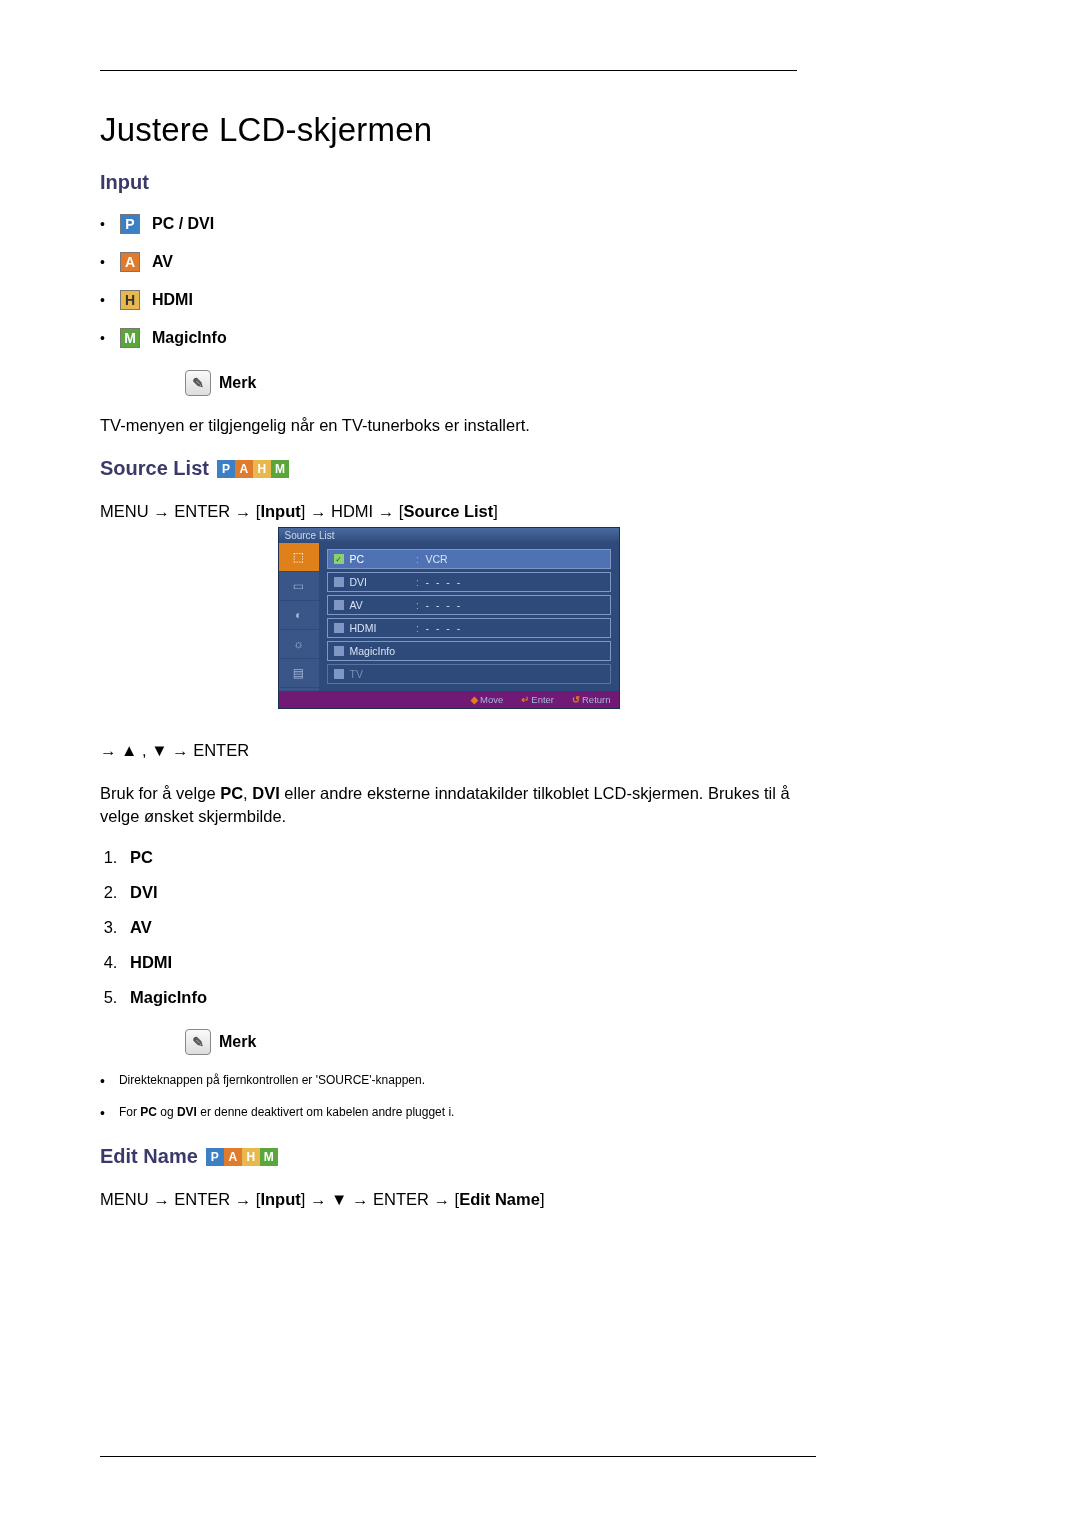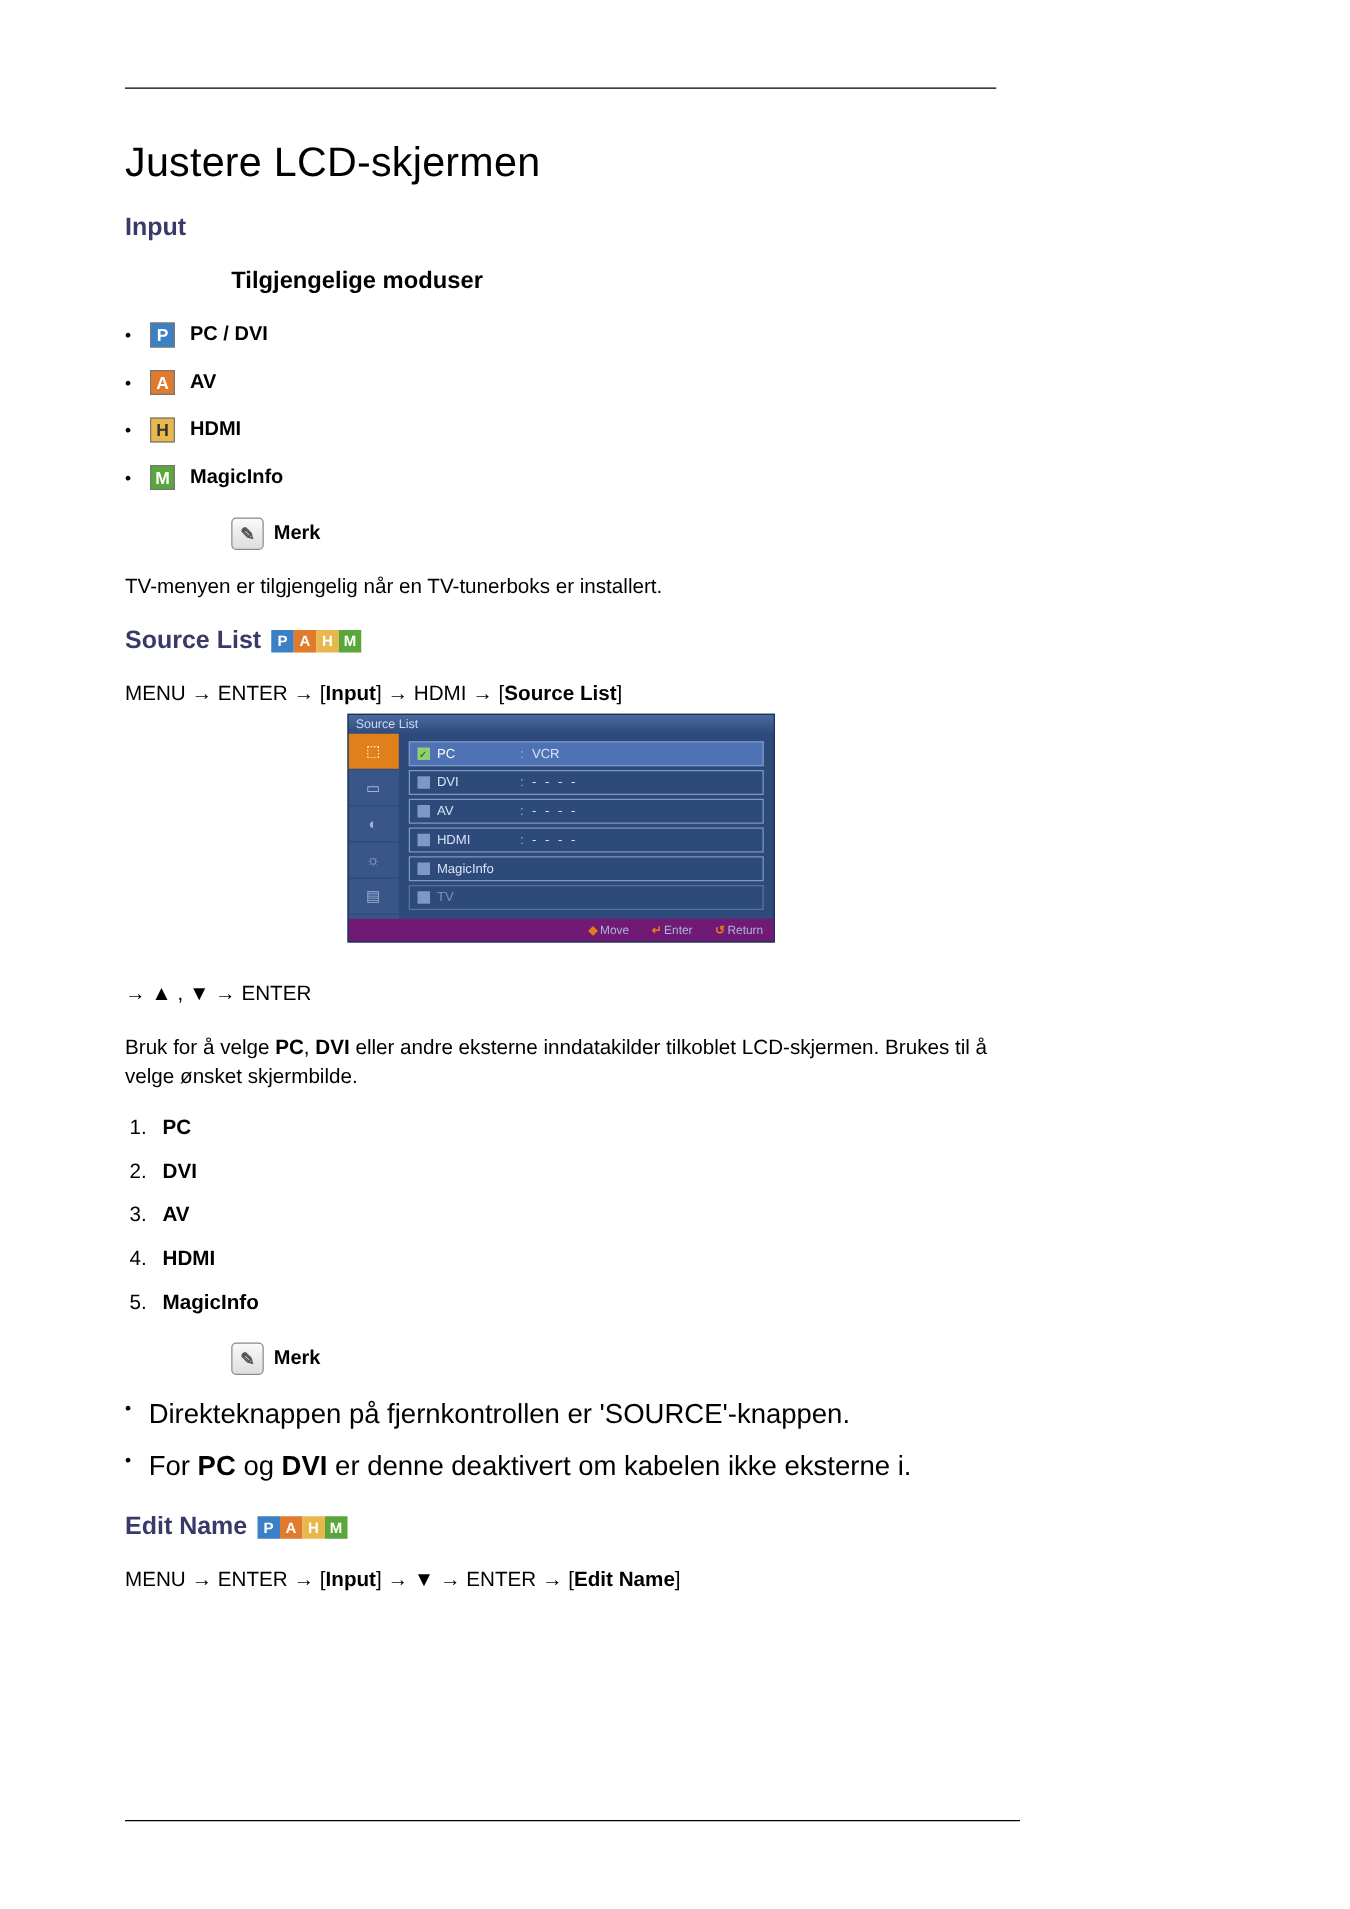--- a/index.html
+++ b/index.html
@@ -228,21 +228,21 @@
   }
   ol.numlist li {
     margin-bottom: 16px;
     padding-left: 8px;
   }
   ol.numlist li span { font-weight: bold; }
   ul.dash {
     list-style: none;
     margin: 0 0 24px 0;
     padding: 0;
-    font-size: 22px;
+    font-size: 12px;
   }
   ul.dash li {
     margin-bottom: 16px;
     display: flex;
     gap: 14px;
   }
   ul.dash li::before {
     content: "•";
     font-size: 14px;
   }
@@ -251,21 +251,20 @@
 </head>
 <body>
 
 <div class="page">
   <div class="rule-top"></div>
 
   <h1>Justere LCD-skjermen</h1>
 
   <h2 class="section">Input</h2>
 
-  <h3 class="sub">Tilgjengelige moduser</h3>
 
   <ul class="modes indent2">
     <li>
       <span class="bullet-dot">•</span>
       <span class="mode-icon icon-P">P</span>
       <span style="font-weight:bold;">PC / DVI</span>
     </li>
     <li>
       <span class="bullet-dot">•</span>
       <span class="mode-icon icon-A">A</span>
@@ -377,21 +376,21 @@
     <span class="note-icon">✎</span>
     <span>Merk</span>
   </div>
 
   <ul class="dash indent">
     <li>
         <span>Direkteknappen på fjernkontrollen er 'SOURCE'-knappen.</span>
       </li>
     <li>
       <span>
-        <span>For </span><b>PC</b><span> og </span><b>DVI</b><span> er denne deaktivert om kabelen ikke eksterne i.</span>
+        <span>For </span><b>PC</b><span> og </span><b>DVI</b><span> er denne deaktivert om kabelen andre plugget i.</span>
       </span>
     </li>
   </ul>
 
   <div class="heading-row">
     <h2>Edit Name</h2>
     <span class="mini-icons">
       <span class="icon-P">P</span>
       <span class="icon-A">A</span>
       <span class="icon-H">H</span>

